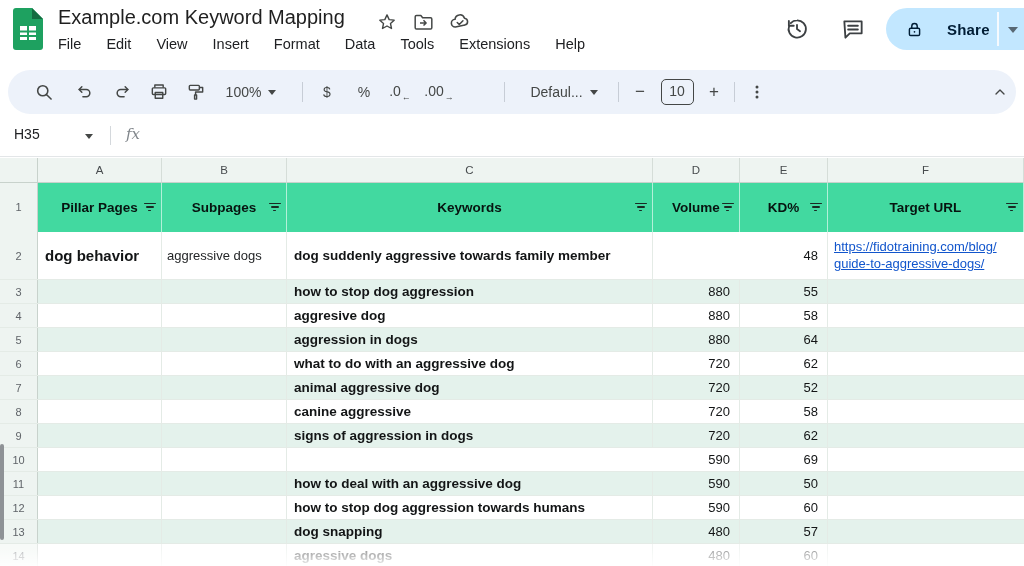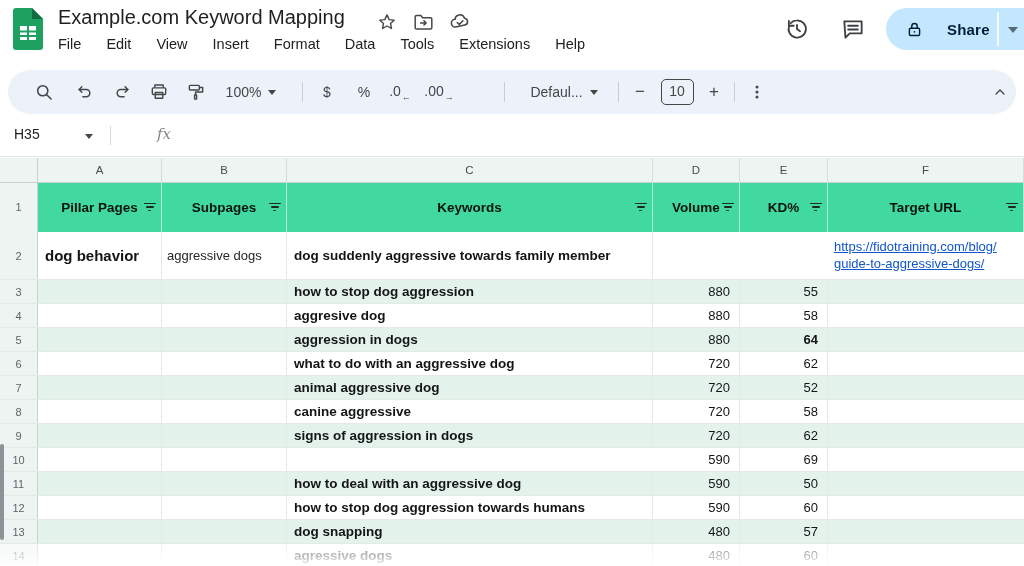--- a/index.html
+++ b/index.html
@@ -27,21 +27,21 @@
   .ttext { font-size:14px; color:#444746; }
   .caret { display:inline-block; width:0; height:0; border-left:4px solid transparent; border-right:4px solid transparent; border-top:5px solid #444746; margin-left:7px; }
   #font-size-box { border:1.5px solid #444746; border-radius:5px; width:33px; height:26px; line-height:23px; text-align:center; font-size:14px; color:#444746; background:transparent; }
   .mini-arr { font-size:9px; vertical-align:-4px; margin-left:1px; }
 
   
   #formulabar { position:absolute; left:0; top:114px; width:1024px; height:43px; background:#fff; border-bottom:1px solid #e3e6e8; }
   #name-box { position:absolute; left:14px; top:12px; font-size:14px; color:#202124; }
   #name-caret { position:absolute; left:85px; top:20px; width:0; height:0; border-left:4.5px solid transparent; border-right:4.5px solid transparent; border-top:5px solid #444746; }
   #fb-div { position:absolute; left:110px; top:12px; width:1px; height:19px; background:#d4d8dc; }
-  #fx { position:absolute; left:126px; top:11px; font-family:"DejaVu Serif", serif; font-style:italic; font-size:15px; color:#80868b;margin-left:31px; }
+  #fx { position:absolute; left:126px; top:11px; font-family:"DejaVu Serif", serif; font-style:italic; font-size:15px; color:#80868b; }
 
   
   #grid { position:absolute; left:0; top:158px; width:1024px; height:408px; overflow:hidden; background:#fff; }
   .col-letter { position:absolute; top:0; height:25px; background:#eef4f1; border-right:1px solid #d5ddd8; border-bottom:1px solid #c8d2cc; text-align:center; line-height:25px; font-size:11.5px; color:#474b4e; }
   #corner-cell { position:absolute; left:0; top:0; width:38px; height:25px; background:#eef4f1; border-right:1px solid #c8d2cc; border-bottom:1px solid #c8d2cc; }
   .hdr-cell { position:absolute; top:25px; height:49px; background:#42d9a0; border-right:1.5px solid rgba(255,255,255,.6); display:flex; align-items:center; justify-content:center; font-weight:700; font-size:13.5px; color:#071410; }
   .flt { position:absolute; right:5px; top:50%; margin-top:-5px; width:13px; height:10px; display:flex; flex-direction:column; align-items:center; gap:2px; }
   .flt i { display:block; height:1.6px; background:#1a2b24; border-radius:1px; }
   .flt i:nth-child(1){ width:12px; } .flt i:nth-child(2){ width:8px; } .flt i:nth-child(3){ width:3px; }
   .grow { position:absolute; left:0; width:1024px; border-bottom:1px solid #e4ebe6; }
@@ -281,20 +281,21 @@
           <i></i>
           <i></i>
           <i></i>
         </span>
       </div>
       <div class="grow" style="top: 74px; height: 48px;">
         <div class="rownum" style="line-height: 48px;">2</div>
         <div class="cell cA" style="left: 38px; width: 124px; line-height: 48px;">dog behavior</div>
         <div class="cell cB" style="left: 162px; width: 125px; line-height: 48px;">aggressive dogs</div>
         <div class="cell cC" style="left: 287px; width: 366px; line-height: 48px;">dog suddenly aggressive towards family member</div>
+        <div class="cell cE" style="left: 740px; width: 88px; line-height: 48px;">48</div>
         <div class="cell cF" style="left: 828px; width: 196px;">
           <span class="lnk">https://fidotraining.com/blog/</span>
           <span class="lnk">guide-to-aggressive-dogs/</span>
         </div>
       </div>
       <div class="grow" style="top: 122px; height: 24px;">
         <div class="band"></div>
         <div class="rownum" style="line-height: 24px;">3</div>
         <div class="cell cA" style="left: 38px; width: 124px; line-height: 24px;"></div>
         <div class="cell cB" style="left: 162px; width: 125px; line-height: 24px;"></div>
@@ -312,21 +313,21 @@
         <div class="cell cE" style="left: 740px; width: 88px; line-height: 24px;">58</div>
         <div class="cell cF" style="left: 828px; width: 196px;"></div>
       </div>
       <div class="grow" style="top: 170px; height: 24px;">
         <div class="band"></div>
         <div class="rownum" style="line-height: 24px;">5</div>
         <div class="cell cA" style="left: 38px; width: 124px; line-height: 24px;"></div>
         <div class="cell cB" style="left: 162px; width: 125px; line-height: 24px;"></div>
         <div class="cell cC" style="left: 287px; width: 366px; line-height: 24px;">aggression in dogs</div>
         <div class="cell cD" style="left: 653px; width: 87px; line-height: 24px;">880</div>
-        <div class="cell cE" style="left: 740px; width: 88px; line-height: 24px; font-weight: bold;">64</div>
+        <div class="cell cE" style="left: 740px; width: 88px; line-height: 24px;">64</div>
         <div class="cell cF" style="left: 828px; width: 196px;"></div>
       </div>
       <div class="grow" style="top: 194px; height: 24px;">
         <div class="rownum" style="line-height: 24px;">6</div>
         <div class="cell cA" style="left: 38px; width: 124px; line-height: 24px;"></div>
         <div class="cell cB" style="left: 162px; width: 125px; line-height: 24px;"></div>
         <div class="cell cC" style="left: 287px; width: 366px; line-height: 24px;">what to do with an aggressive dog</div>
         <div class="cell cD" style="left: 653px; width: 87px; line-height: 24px;">720</div>
         <div class="cell cE" style="left: 740px; width: 88px; line-height: 24px;">62</div>
         <div class="cell cF" style="left: 828px; width: 196px;"></div>

